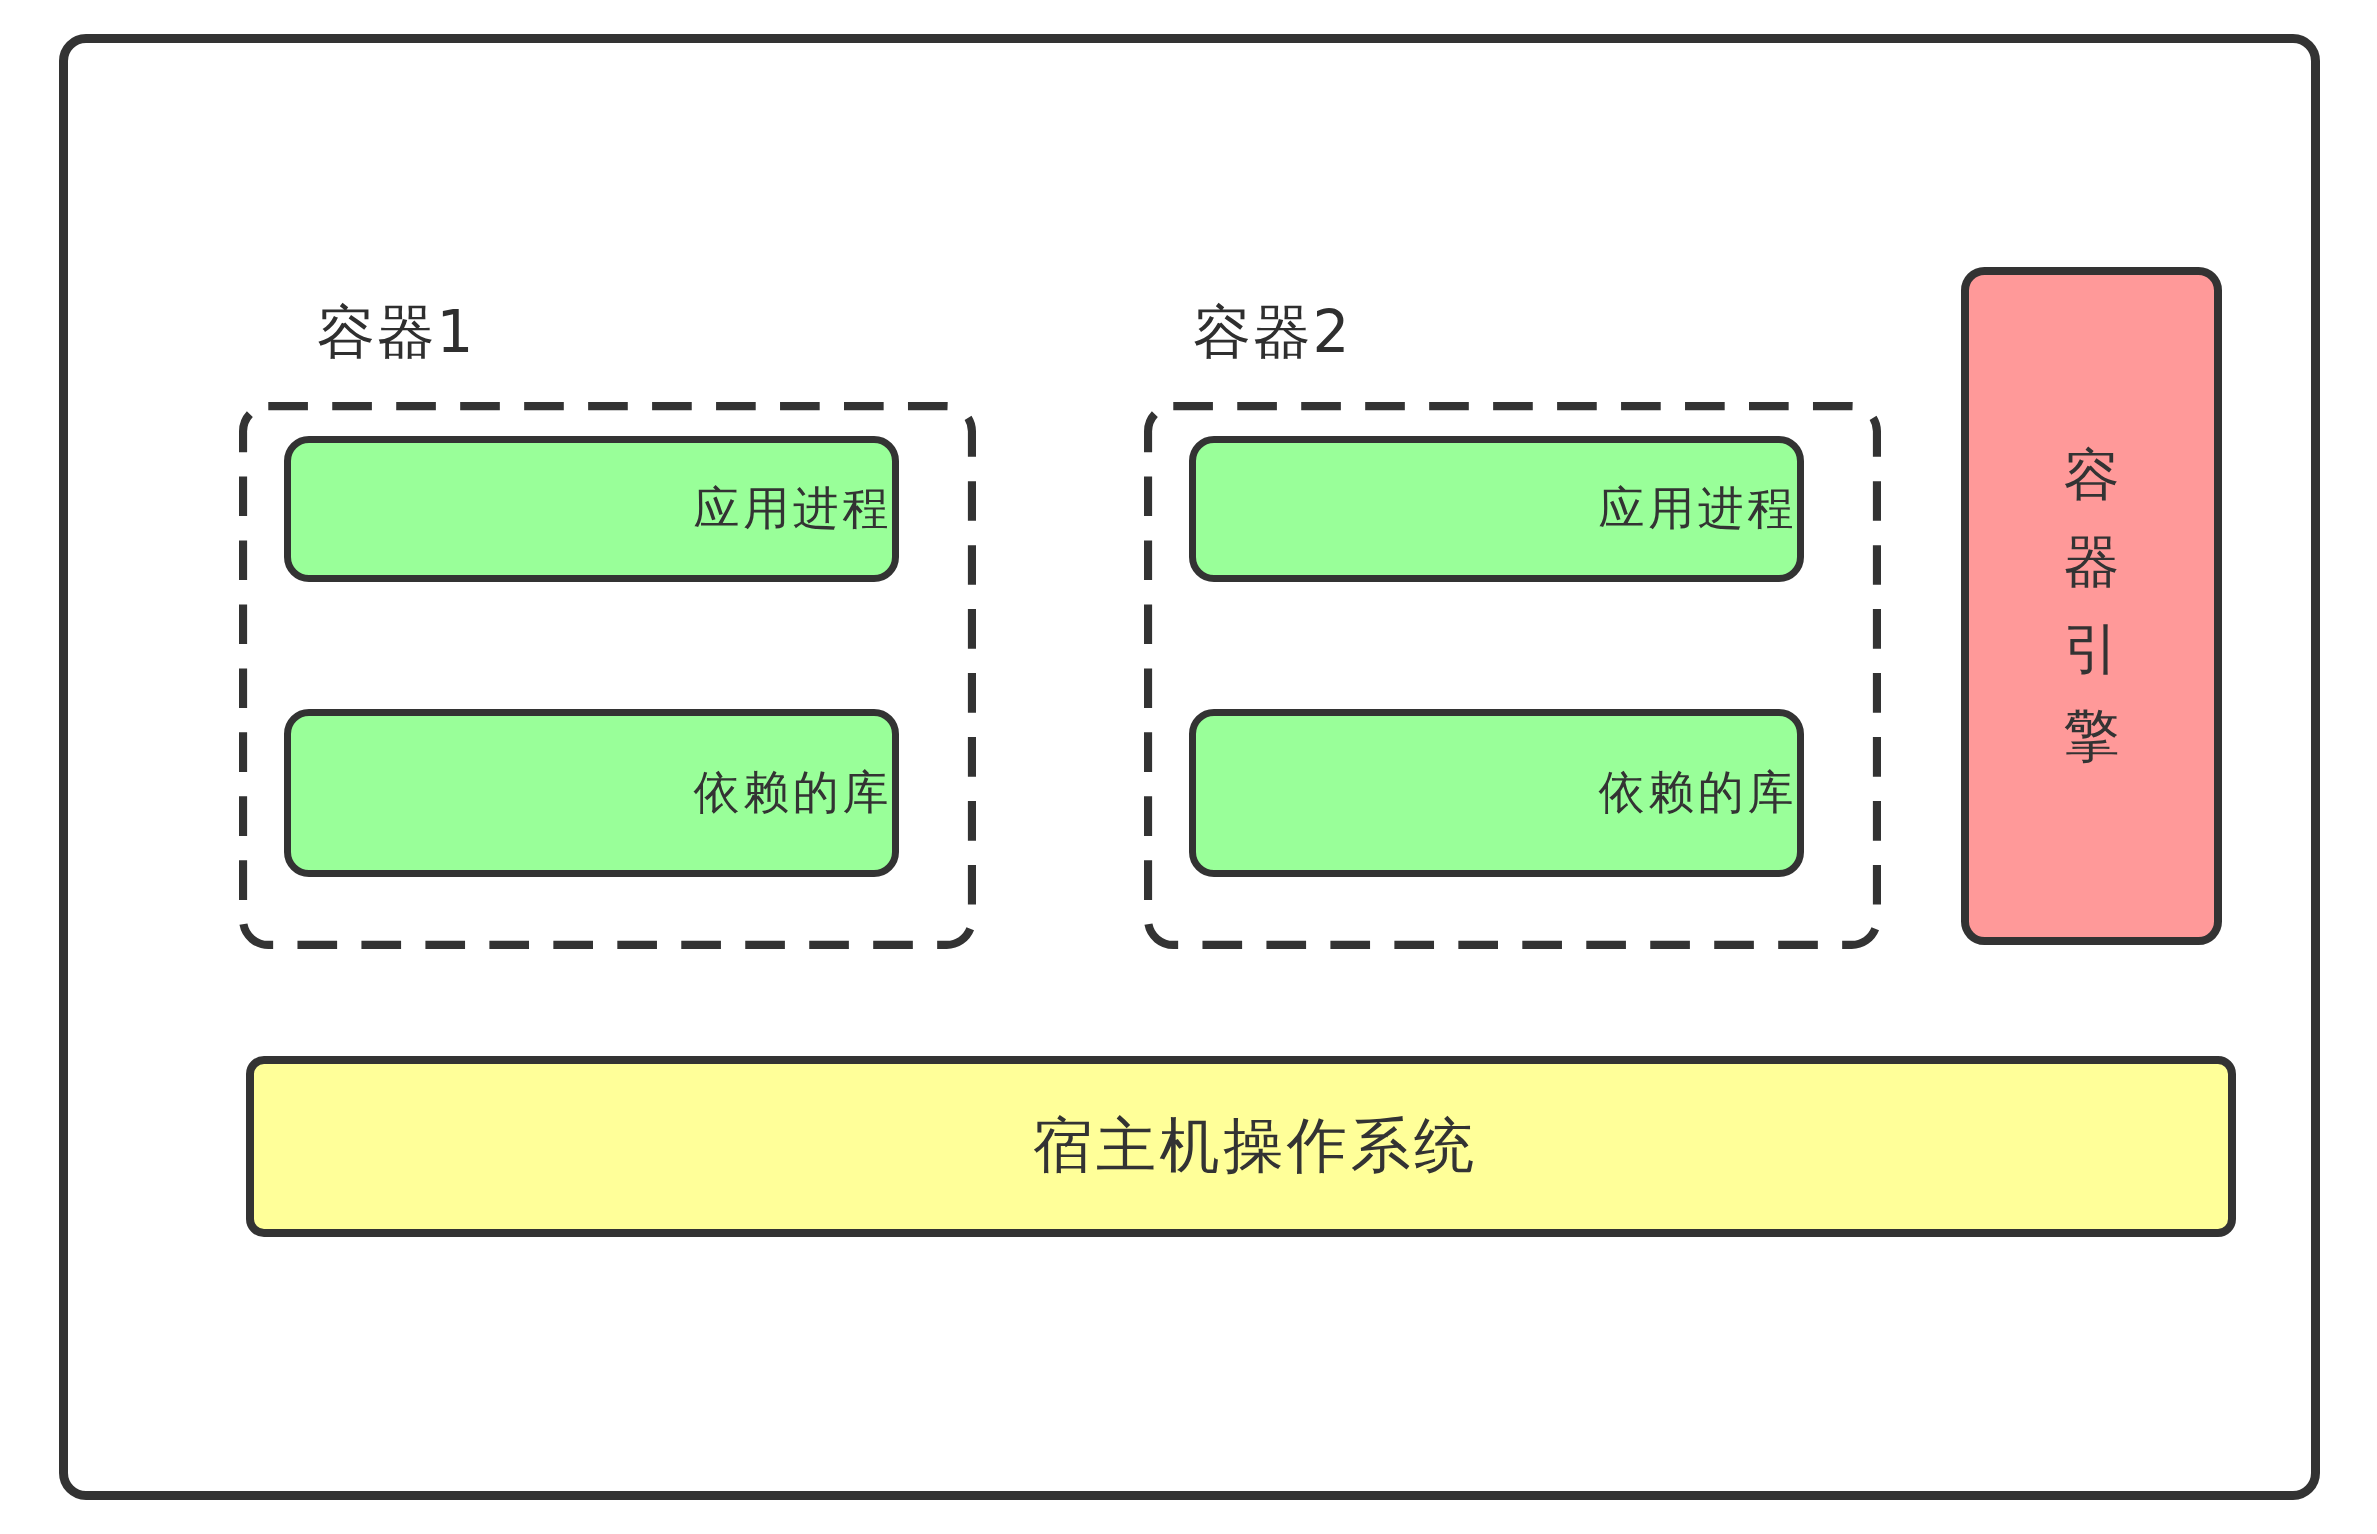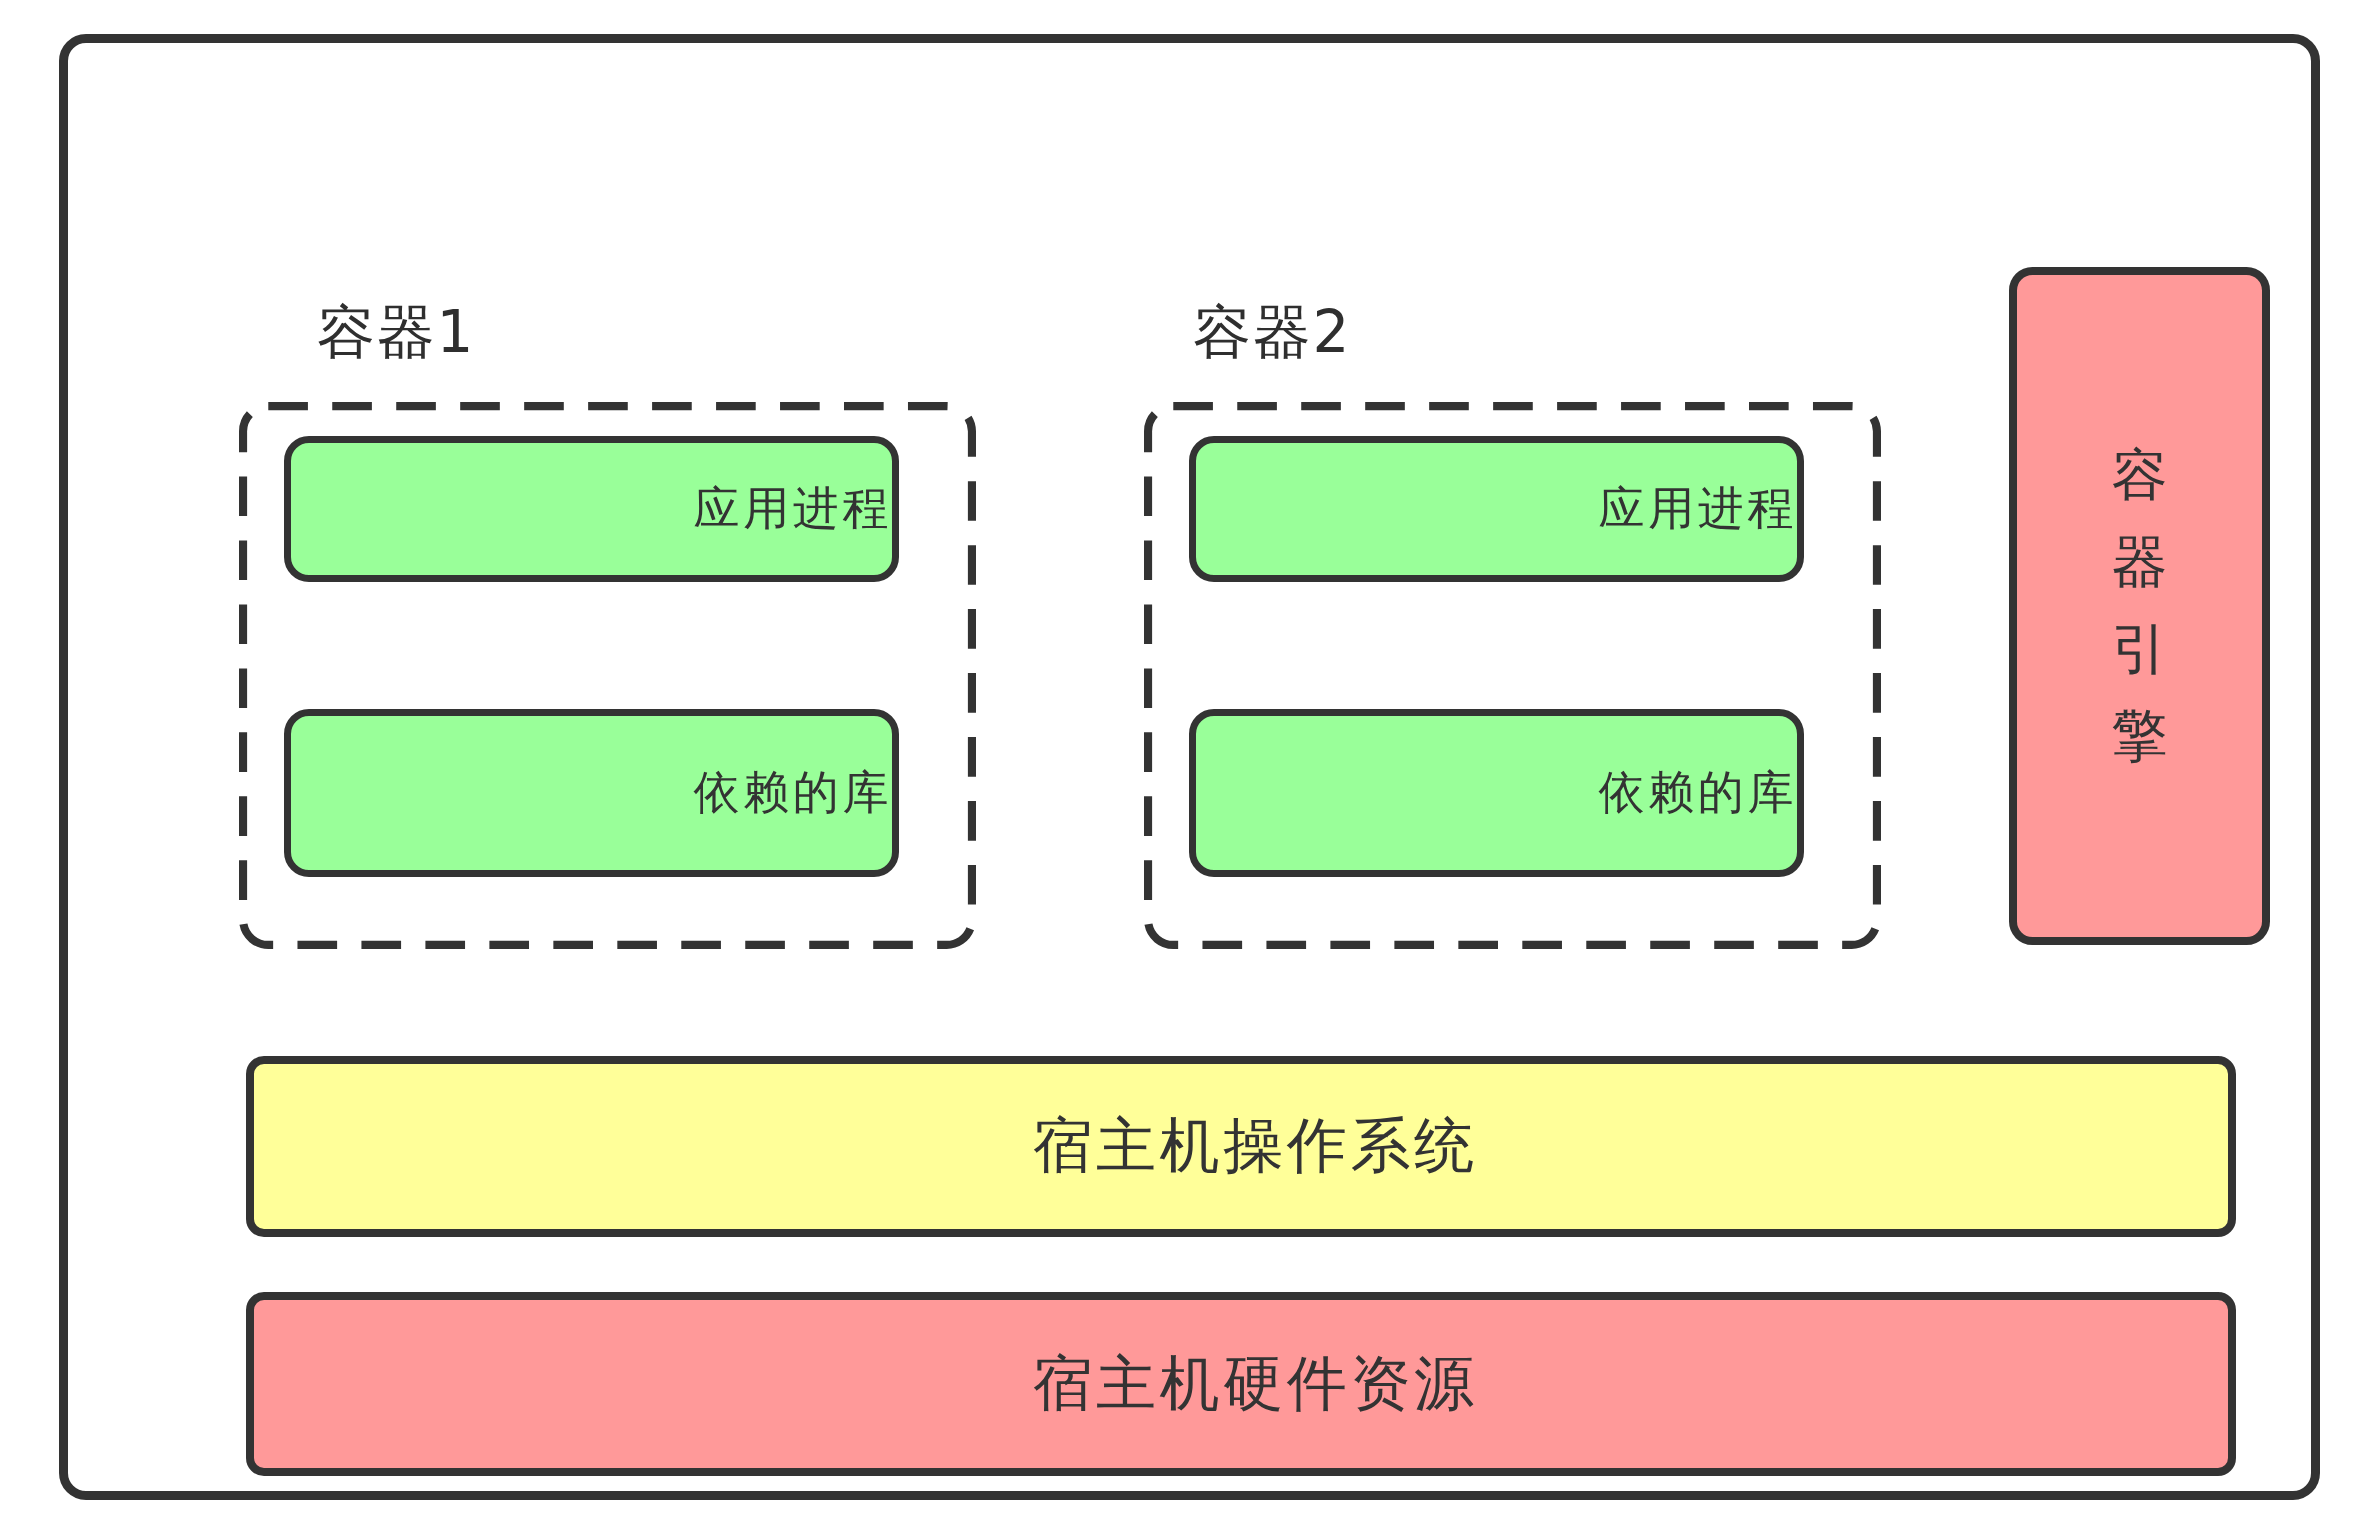--- a/index.html
+++ b/index.html
@@ -52,21 +52,21 @@
   .green-app { top: 34px;  height: 146px; }
   .green-lib { top: 307px; height: 168px; }
 
   
   .engine-box {
     left: 1893px; top: 224px;
     width: 261px; height: 678px;
     background: #ff9999;
     border: 8px solid #333333;
     border-radius: 23.4px;
-    display: flex; align-items: center; justify-content: center; margin-left: 48px;
+    display: flex; align-items: center; justify-content: center;
   }
   .engine-box .vtext {
     display: inline-block;
     width: 1em;
     font-size: 56px;
     line-height: 1.55;
     word-break: break-all;
     text-align: center;
   }
 
@@ -118,18 +118,15 @@
   </div>
 
   <div class="abs engine-box">
     <span class="vtext">容器引擎</span>
   </div>
 
   <div class="abs bar os-bar">
     <span>宿主机操作系统</span>
   </div>
 
-  <div class="abs bar hw-bar">
-    <span>宿主机硬件资源</span>
-  </div>
 
 </div>
 
 
 </body></html>

